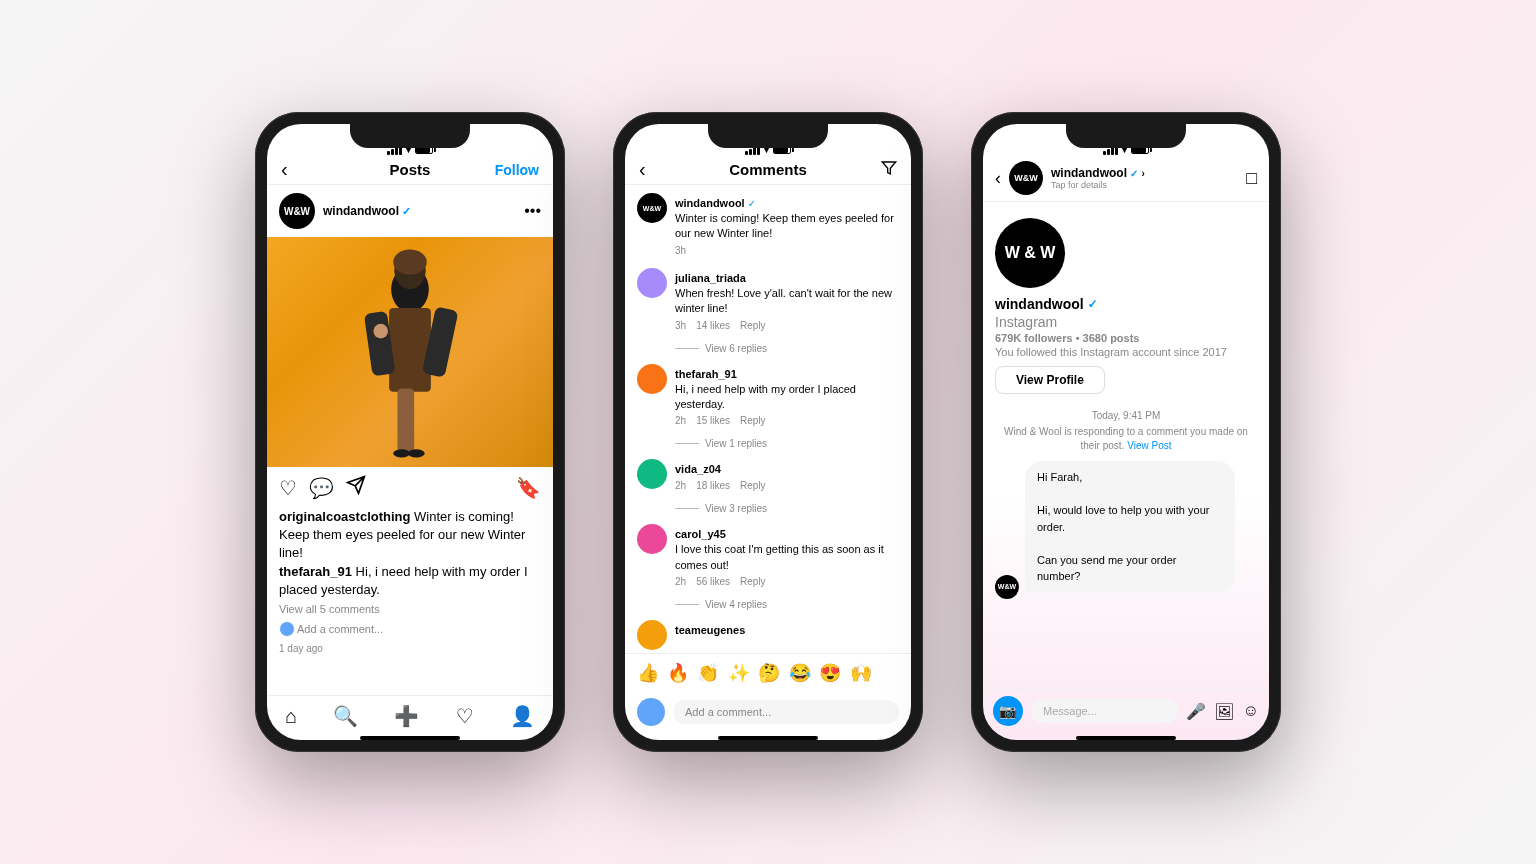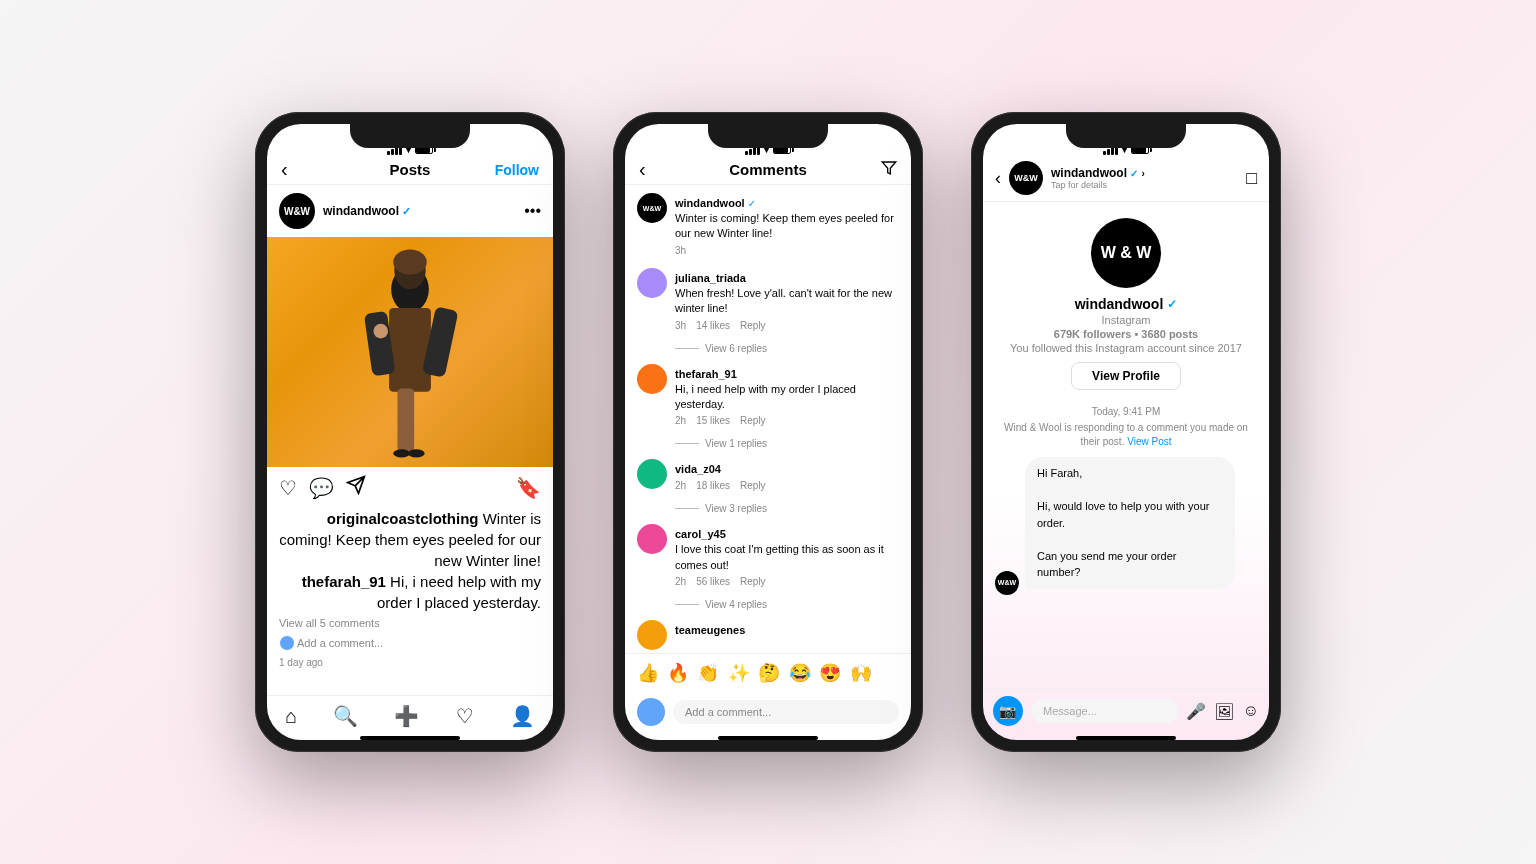--- a/index.html
+++ b/index.html
@@ -174,24 +174,23 @@
       width: 16px;
       height: 16px;
       border-radius: 50%;
       border: 1.5px solid #fff;
       margin-right: -4px;
       background: #888;
     }
     .mini-avatar2 { background: #c084fc; }
     .caption-area {
       padding: 0 12px 4px;
-      font-size: 15px;
+      font-size: 13px;
       flex-shrink: 0;
       line-height: 1.4;
-      text-align: right;
     }
     .caption-area .uname { font-weight: 700; }
     .view-comments {
       padding: 0 12px 2px;
       font-size: 11px;
       color: #888;
       flex-shrink: 0;
     }
     .add-comment-row {
       display: flex;
@@ -341,21 +340,21 @@
       font-weight: 700;
       display: flex;
       align-items: center;
       gap: 3px;
     }
     .dm-account-sub { font-size: 9px; color: #888; }
     .dm-video-icon { font-size: 18px; }
     .dm-profile-section {
       display: flex;
       flex-direction: column;
-      align-items: center;
+      align-items: flex-start;
       padding: 16px 12px 8px;
       flex-shrink: 0;
     }
     .dm-profile-avatar {
       width: 70px;
       height: 70px;
       border-radius: 50%;
       background: #000;
       display: flex;
       align-items: center;
@@ -365,21 +364,21 @@
       font-weight: 700;
       margin-bottom: 8px;
     }
     .dm-profile-name {
       font-size: 14px;
       font-weight: 700;
       display: flex;
       align-items: center;
       gap: 4px;
     }
-    .dm-profile-meta { font-size: 11px; color: #888; margin-top: 2px; }
+    .dm-profile-meta { font-size: 14px; color: #888; margin-top: 2px; }
     .dm-profile-stats { font-size: 11px; color: #888; margin-top: 2px; font-weight: bold; }
     .dm-profile-since { font-size: 11px; color: #888; margin-top: 2px; }
     .view-profile-btn {
       margin-top: 8px;
       padding: 6px 20px;
       border: 1px solid #ddd;
       border-radius: 8px;
       font-size: 12px;
       font-weight: 600;
       background: #fff;

